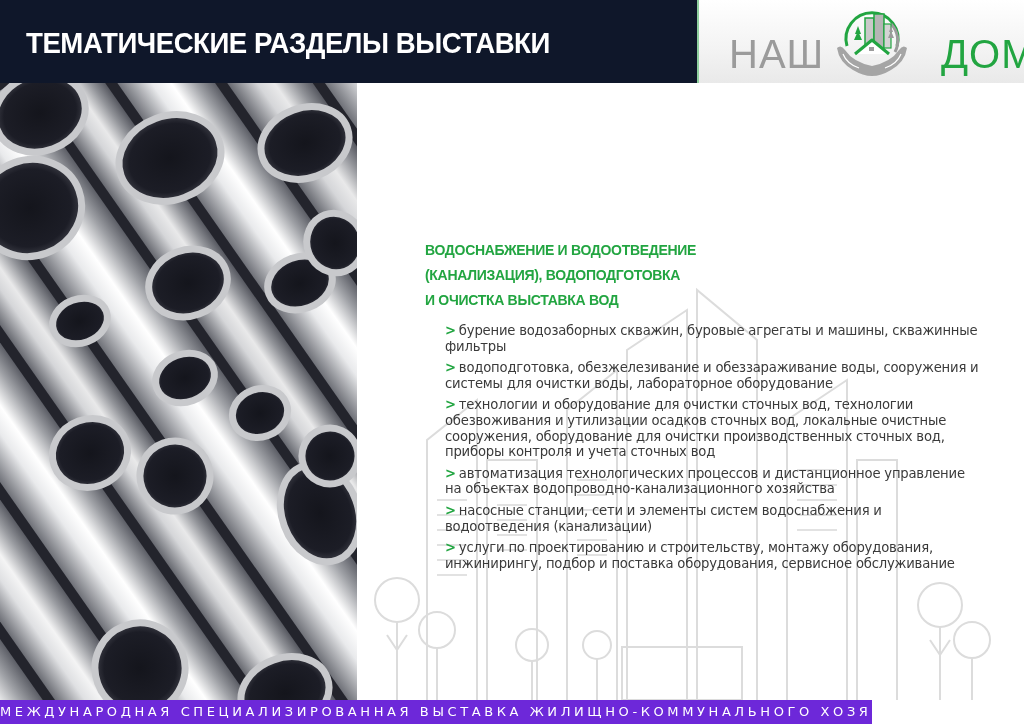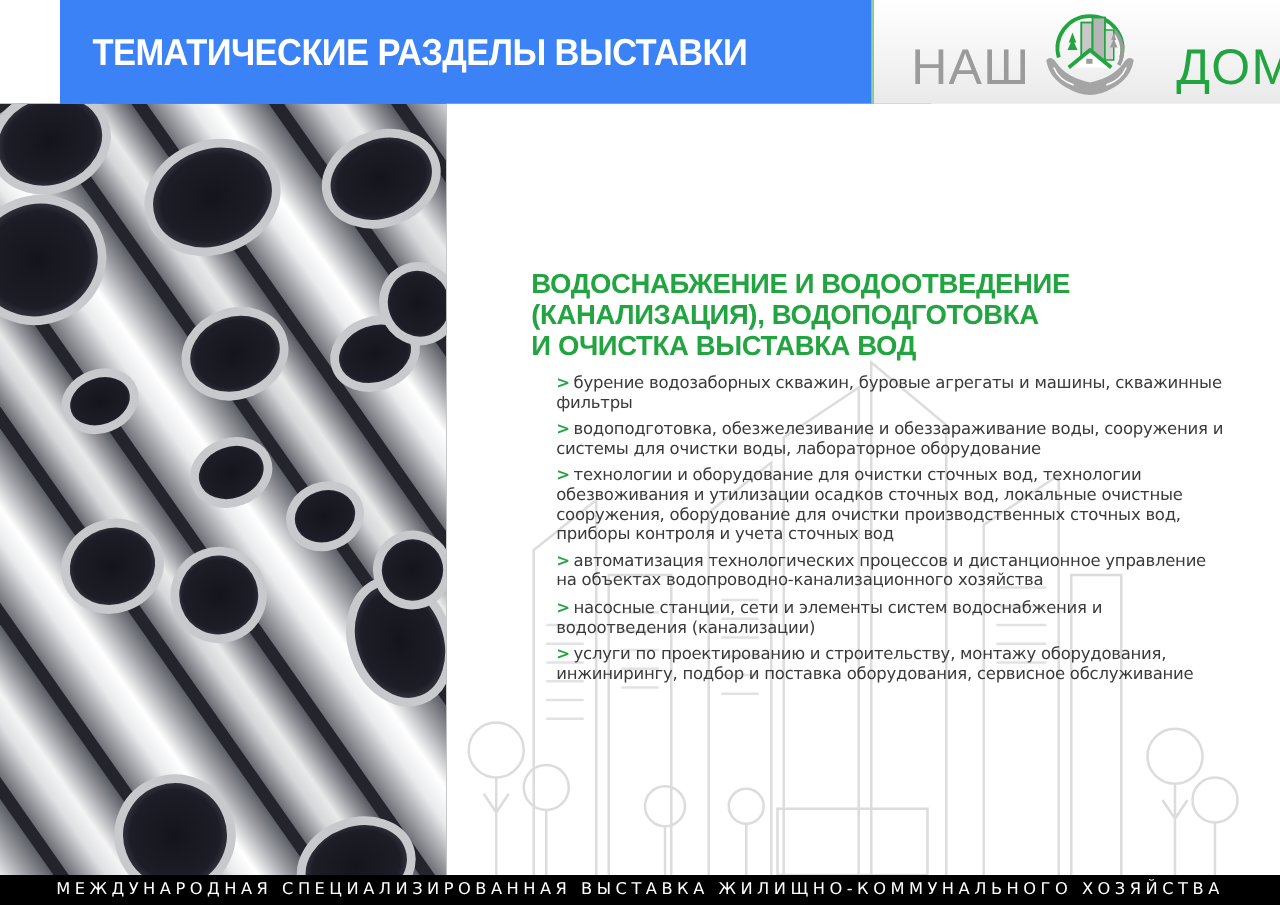--- a/index.html
+++ b/index.html
@@ -1,22 +1,21 @@
 <!DOCTYPE html>
 <html><head>
   <meta charset="utf-8">
   <style>
     * { box-sizing: border-box; margin: 0; padding: 0; }
     html, body { width: 1024px; height: 724px; overflow: hidden; background: #ffffff; }
     body { position: relative; font-family: "Liberation Sans", sans-serif; }
 
     .header-band {
       position: absolute; left: 0; top: 0; width: 697px; height: 83px;
-      background: #3b82f6;
-      margin-left: 48px;
+      background: #0f172a;
     }
     .header-title {
       position: absolute; left: 26px; top: 26px;
       color: #ffffff; font-size: 30px; font-weight: bold; letter-spacing: -0.5px;
       font-family: "Liberation Sans", sans-serif;
       transform: scaleX(0.92); transform-origin: left center;
       white-space: nowrap;
     }
     .logo-area {
       position: absolute; left: 697px; top: 0; width: 352px; height: 83px;
@@ -33,37 +32,38 @@
     .logo-emblem { position: absolute; left: 134px; top: 4px; width: 78px; height: 78px; }
 
     .photo {
       position: absolute; left: 0; top: 83px; width: 357px; height: 617px;
       overflow: hidden; background: #2a2b33;
     }
     .photo svg { display: block; }
 
     .content { position: absolute; left: 425px; top: 214px; width: 560px; }
     .section-title {
-      color: #22a541; font-size: 22px; font-weight: bold; line-height: 25px;
+      color: #22a541; font-size: 14px; font-weight: bold; line-height: 25px;
       font-family: "Liberation Sans", sans-serif; letter-spacing: -0.3px;
       margin-bottom: 10px;
+      margin-top: 24px;
     }
     .topic-list { list-style: none; margin-left: 20px; }
     .topic-item {
       color: #3a3a3a; font-size: 13.2px; line-height: 15.6px;
       margin-bottom: 6px; font-family: "DejaVu Sans", sans-serif;
       letter-spacing: -0.2px;
     }
     .bullet { color: #22a541; font-weight: bold; margin-right: 3px; }
 
     .city-bg { position: absolute; left: 357px; top: 250px; width: 667px; height: 450px; }
 
     .footer-bar {
-      position: absolute; left: 0; top: 700px; width: 1024px; height: 24px;
-      background: #000000;
+      position: absolute; left: 0; top: 700px; width: 872px; height: 24px;
+      background: #6d28d9;
     }
     .footer-text {
       position: absolute; left: 0; right: 0; top: 4px; text-align: center;
       color: #ffffff; font-size: 13px; letter-spacing: 3.6px;
       font-family: "DejaVu Sans", sans-serif; white-space: nowrap;
     }
   </style>
 </head>
 <body>
 

